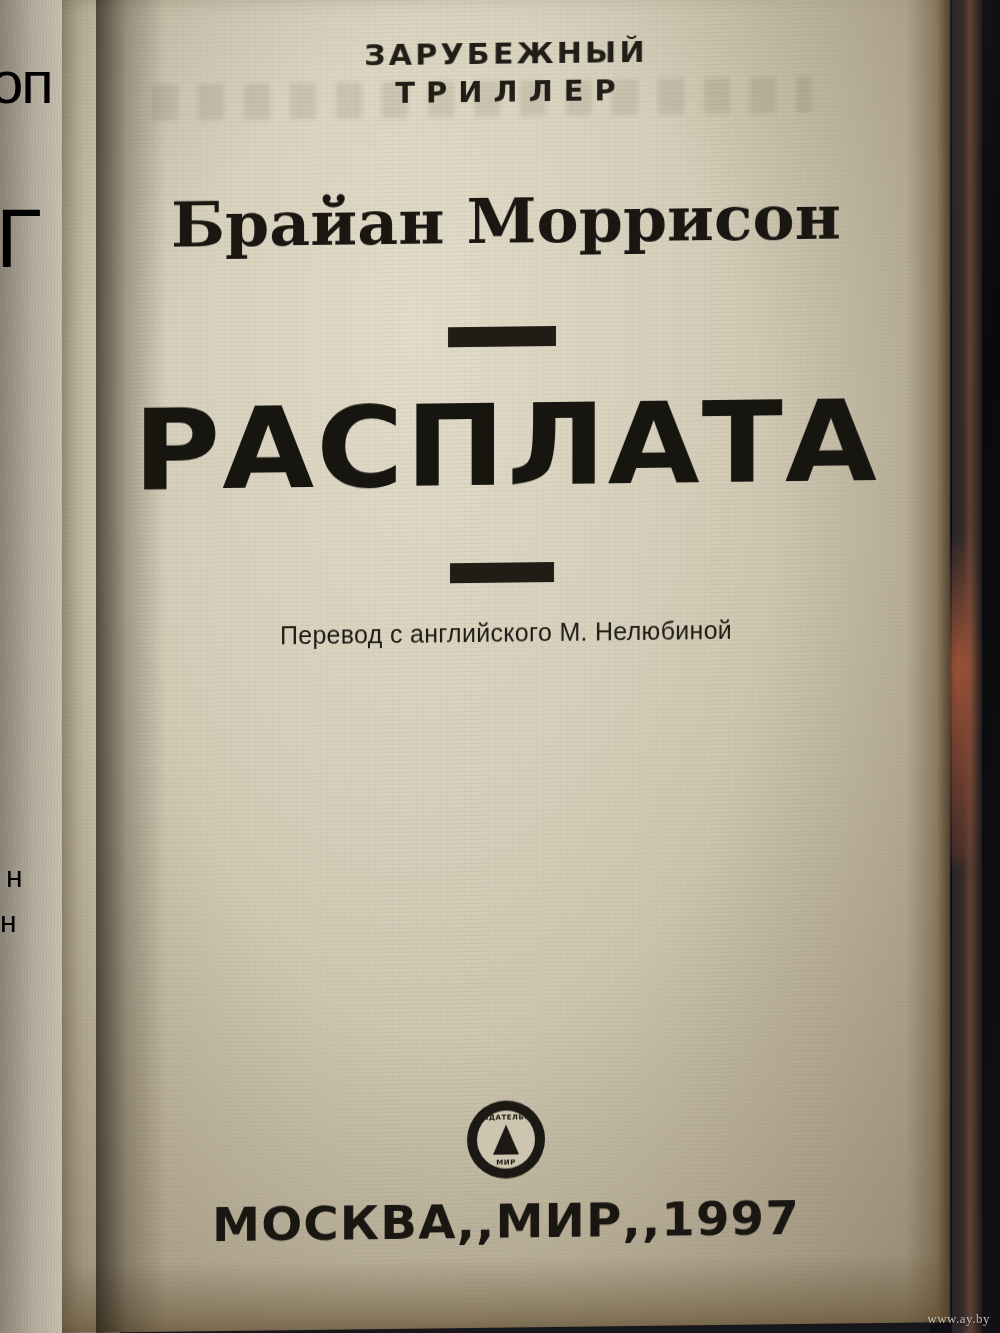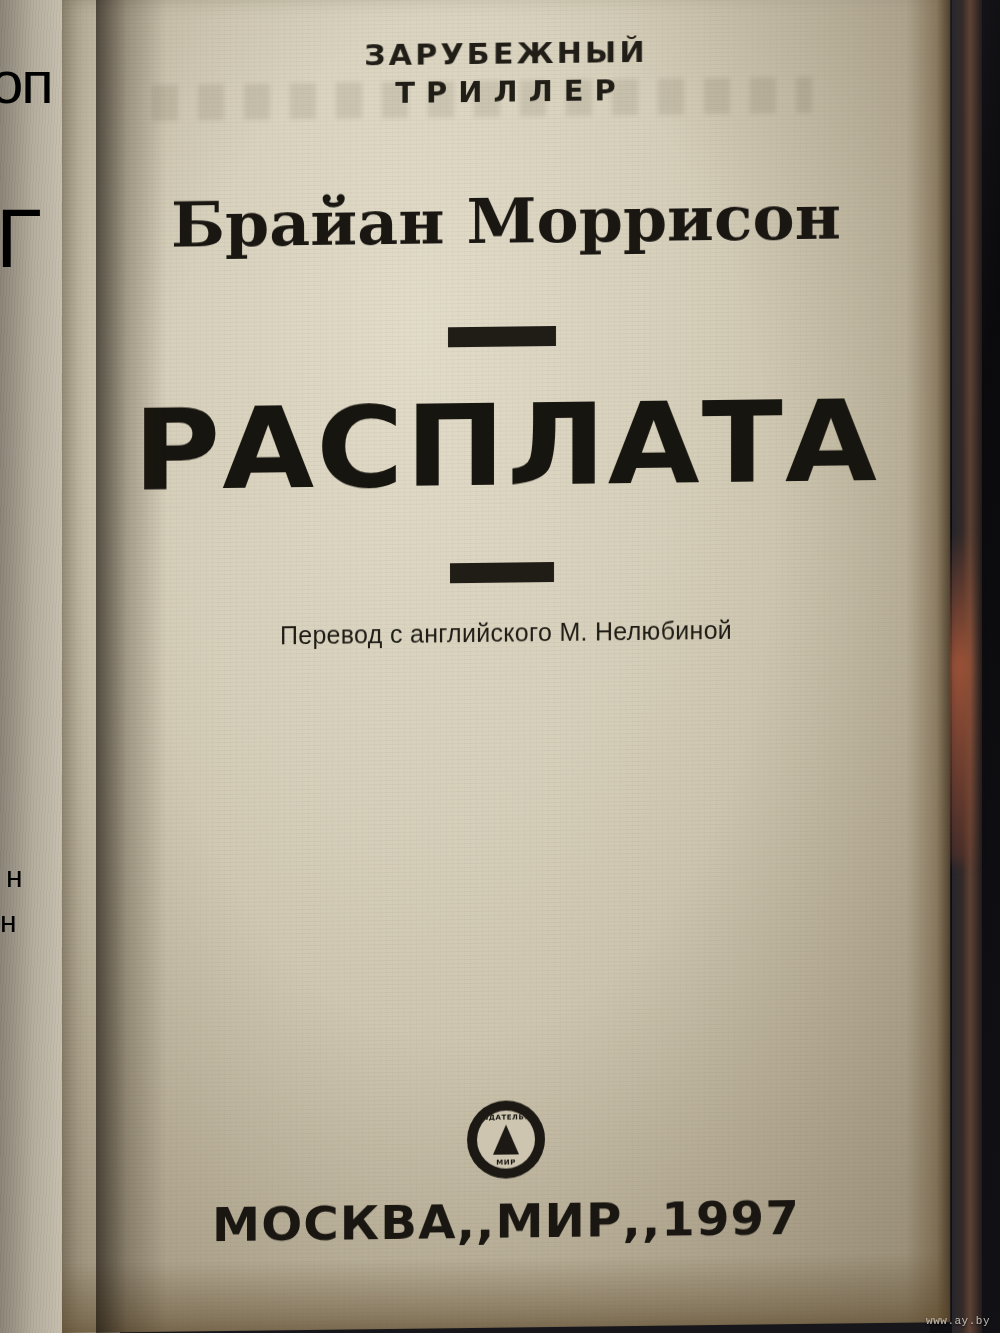--- a/index.html
+++ b/index.html
@@ -239,22 +239,22 @@
     font-size: 46px;
     letter-spacing: 1px;
     color: #1a1712;
     transform: scaleX(1.05);
   }
 
   .watermark {
     position: absolute;
     right: 10px;
     bottom: 6px;
-    font-family: Liberation Mono, monospace;
-    font-size: 11px;
+    font-family: Liberation Serif, serif;
+    font-size: 13px;
     color: rgba(245,240,230,.75);
     letter-spacing: .5px;
     text-shadow: 0 1px 2px rgba(0,0,0,.8);
   }
 </style>
 </head>
 <body>
 
 <div class="photo">
 

